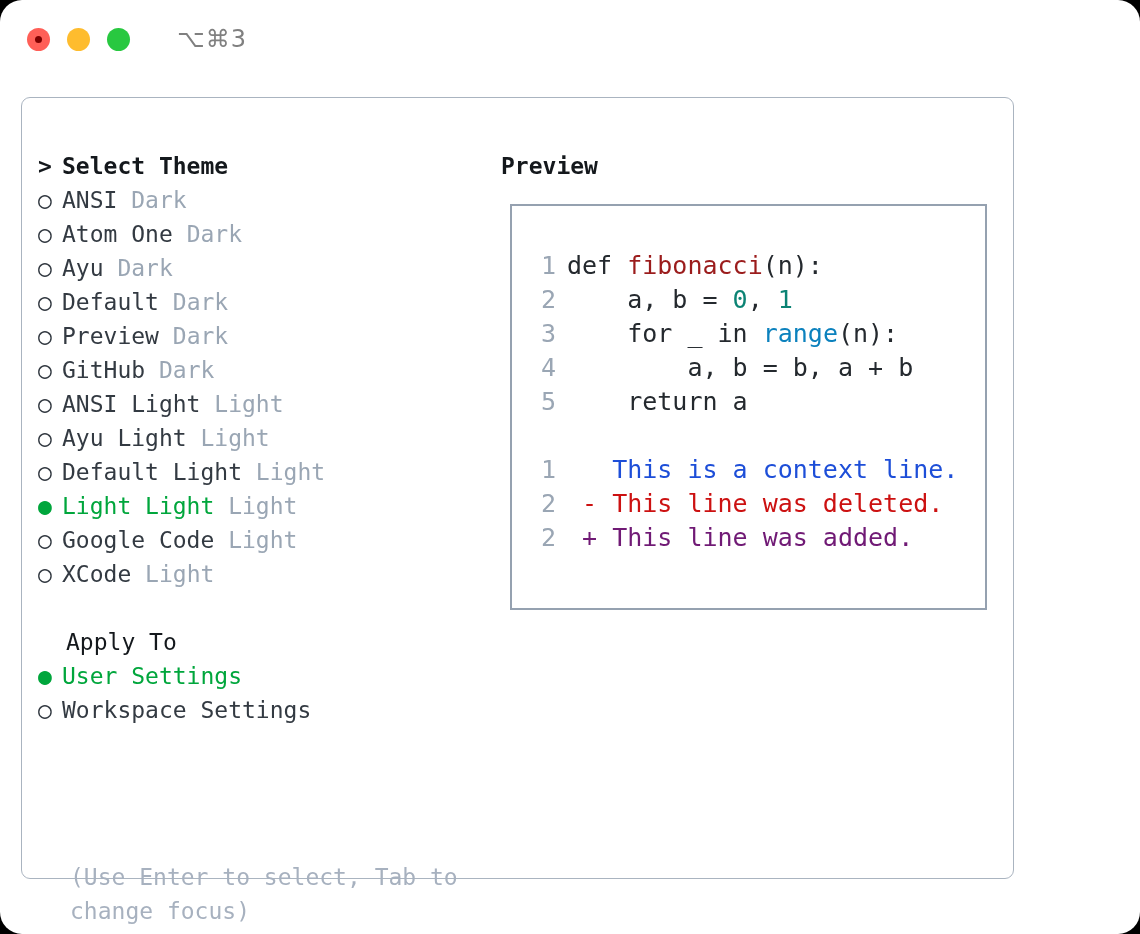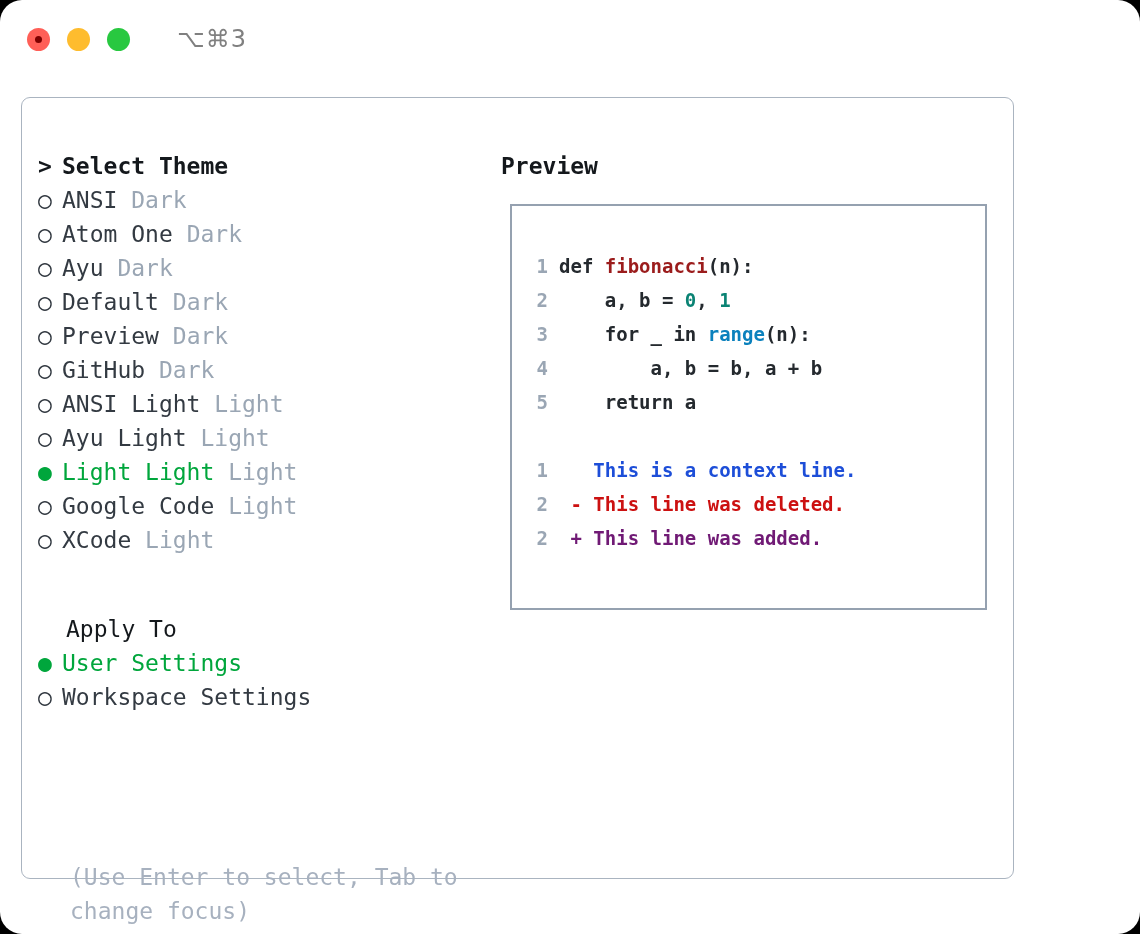--- a/index.html
+++ b/index.html
@@ -94,21 +94,20 @@
   .label-main { color: #333a42; }
   .variant { color: #9aa6b4; margin-top: 22px; }
   .row.selected .marker,
   .row.selected .label-main { color: #00a63c; }
   .section-title {
     height: 34px;
     line-height: 34px;
     font-size: 23px;
     color: #14181c;
     padding-left: 28px;
-    margin-top: 21px;
   }
   .spacer { height: 34px; }
   #hint {
     position: absolute;
     left: 16px; top: 762px;
     width: 415px;
     font-size: 23px;
     line-height: 34px;
     color: #a7b1bf;
     margin-left: 32px;
@@ -127,25 +126,24 @@
   }
   #preview-box {
     position: absolute;
     left: 488px; top: 106px;
     width: 477px; height: 406px;
     border: 2px solid #95a1b0;
     background: #ffffff;
   }
   #code {
     position: absolute;
-    left: 14px; top: 43px;
-    font-size: 19px;
+    left: 22px; top: 43px;
+    font-size: 25px;
     line-height: 34px;
     white-space: pre;
-    font-weight: bold;
   }
   .cline { height: 34px; line-height: 34px; white-space: pre; }
   .ln {
     display: inline-block;
     width: 22px;
     text-align: right;
     color: #9aa6b4;
     margin-right: 11px;
   }
   .tok-plain { color: #24292e; }
@@ -182,20 +180,21 @@
         </div>
         <div id="theme-list">
             <div class="row"><span class="marker">○</span><span class="label-main">ANSI</span><span class="variant"> Dark</span></div>
             <div class="row"><span class="marker">○</span><span class="label-main">Atom One</span><span class="variant"> Dark</span></div>
             <div class="row"><span class="marker">○</span><span class="label-main">Ayu</span><span class="variant"> Dark</span></div>
             <div class="row"><span class="marker">○</span><span class="label-main">Default</span><span class="variant"> Dark</span></div>
             <div class="row"><span class="marker">○</span><span class="label-main">Preview</span><span class="variant"> Dark</span></div>
             <div class="row"><span class="marker">○</span><span class="label-main">GitHub</span><span class="variant"> Dark</span></div>
             <div class="row"><span class="marker">○</span><span class="label-main">ANSI Light</span><span class="variant"> Light</span></div>
             <div class="row"><span class="marker">○</span><span class="label-main">Ayu Light</span><span class="variant"> Light</span></div>
+            <div class="row"><span class="marker">○</span><span class="label-main">Default Light</span><span class="variant"> Light</span></div>
             <div class="row selected"><span class="marker">●</span><span class="label-main">Light Light</span><span class="variant"> Light</span></div>
             <div class="row"><span class="marker">○</span><span class="label-main">Google Code</span><span class="variant"> Light</span></div>
             <div class="row"><span class="marker">○</span><span class="label-main">XCode</span><span class="variant"> Light</span></div>
           </div>
 
         <div class="spacer"></div>
 
         <div class="section-title">Apply To</div>
         <div id="apply-list">
             <div class="row selected"><span class="marker">●</span><span class="label-main">User Settings</span></div>

